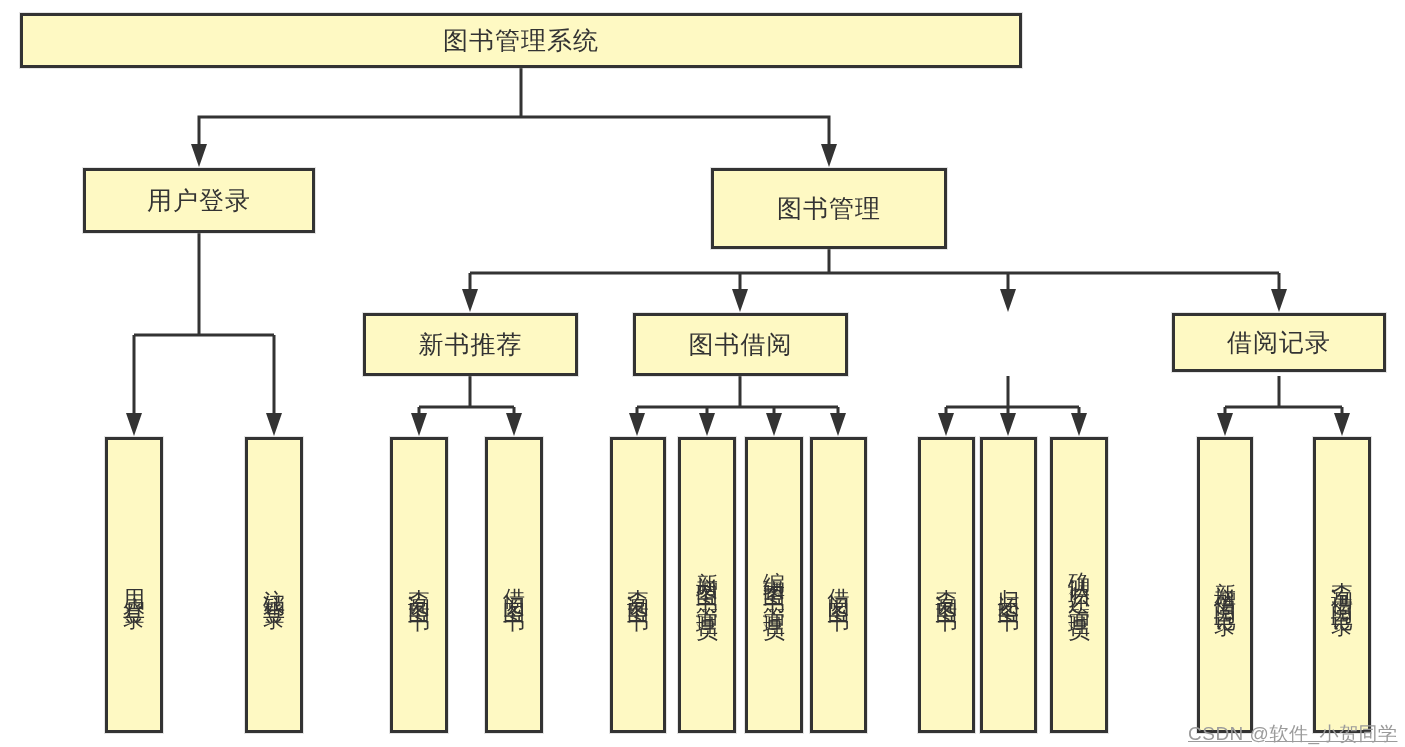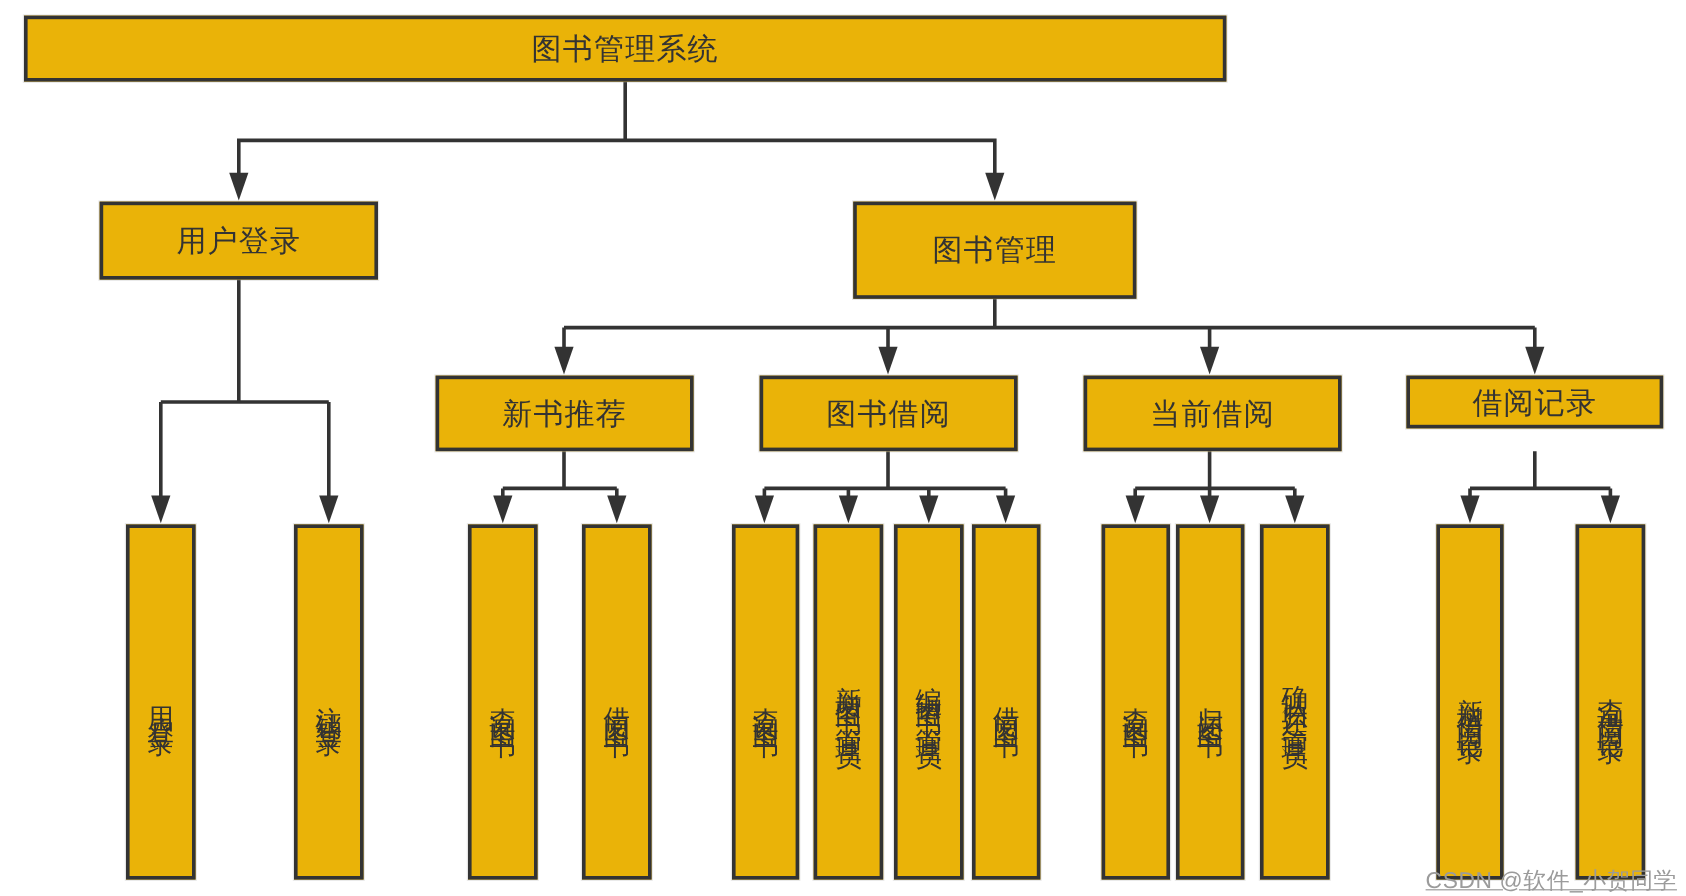--- a/index.html
+++ b/index.html
@@ -2,21 +2,21 @@
 <html><head>
 <meta charset="utf-8">
 <style>
   html,body{margin:0;padding:0;background:#ffffff;}
   .page{
     position:relative;width:1405px;height:747px;background:#ffffff;overflow:hidden;
     font-family:"Liberation Sans","DejaVu Sans",sans-serif;color:#333333;
   }
   .connectors{position:absolute;left:0;top:0;z-index:1;}
   .box{
-    position:absolute;box-sizing:border-box;border:3px solid #333333;background:#eab308;
+    position:absolute;box-sizing:border-box;border:3px solid #333333;background:#fef9c3;
     display:flex;align-items:center;justify-content:center;z-index:2;
     box-shadow:0 0 0 1px rgba(160,160,160,0.28);
   }
   .h-label{font-size:25px;letter-spacing:1px;white-space:nowrap;color:#333333;}
   .root-label{font-size:25px;letter-spacing:1px;}
   .v-label{
     writing-mode:vertical-rl;text-orientation:mixed;
     font-size:22px;line-height:1;letter-spacing:7px;color:#333333;white-space:nowrap;
   }
   .watermark{
@@ -79,24 +79,21 @@
   <div class="box" style="left:711px;top:168px;width:236px;height:81px;">
     <span class="h-label">图书管理</span>
   </div>
 
   <div class="box" style="left:633px;top:313px;width:215px;height:63px;">
     <span class="h-label">图书借阅</span>
   </div>
   <div class="box" style="left:363px;top:313px;width:215px;height:63px;">
     <span class="h-label">新书推荐</span>
   </div>
-  <div class="box" style="left:903px;top:313px;width:215px;height:63px;">
-    <span class="h-label">当前借阅</span>
-  </div>
-  <div class="box" style="left:1172px;top:313px;width:214px;height:44px;">
+  <div class="box" style="left:1172px;top:313px;width:214px;height:59px;">
     <span class="h-label">借阅记录</span>
   </div>
 
   <div class="box" style="left:105px;top:437px;width:58px;height:296px;">
     <span class="v-label">用户登录</span>
   </div>
   <div class="box" style="left:245px;top:437px;width:58px;height:296px;">
     <span class="v-label">注销登录</span>
   </div>
   <div class="box" style="left:390px;top:437px;width:58px;height:296px;">

